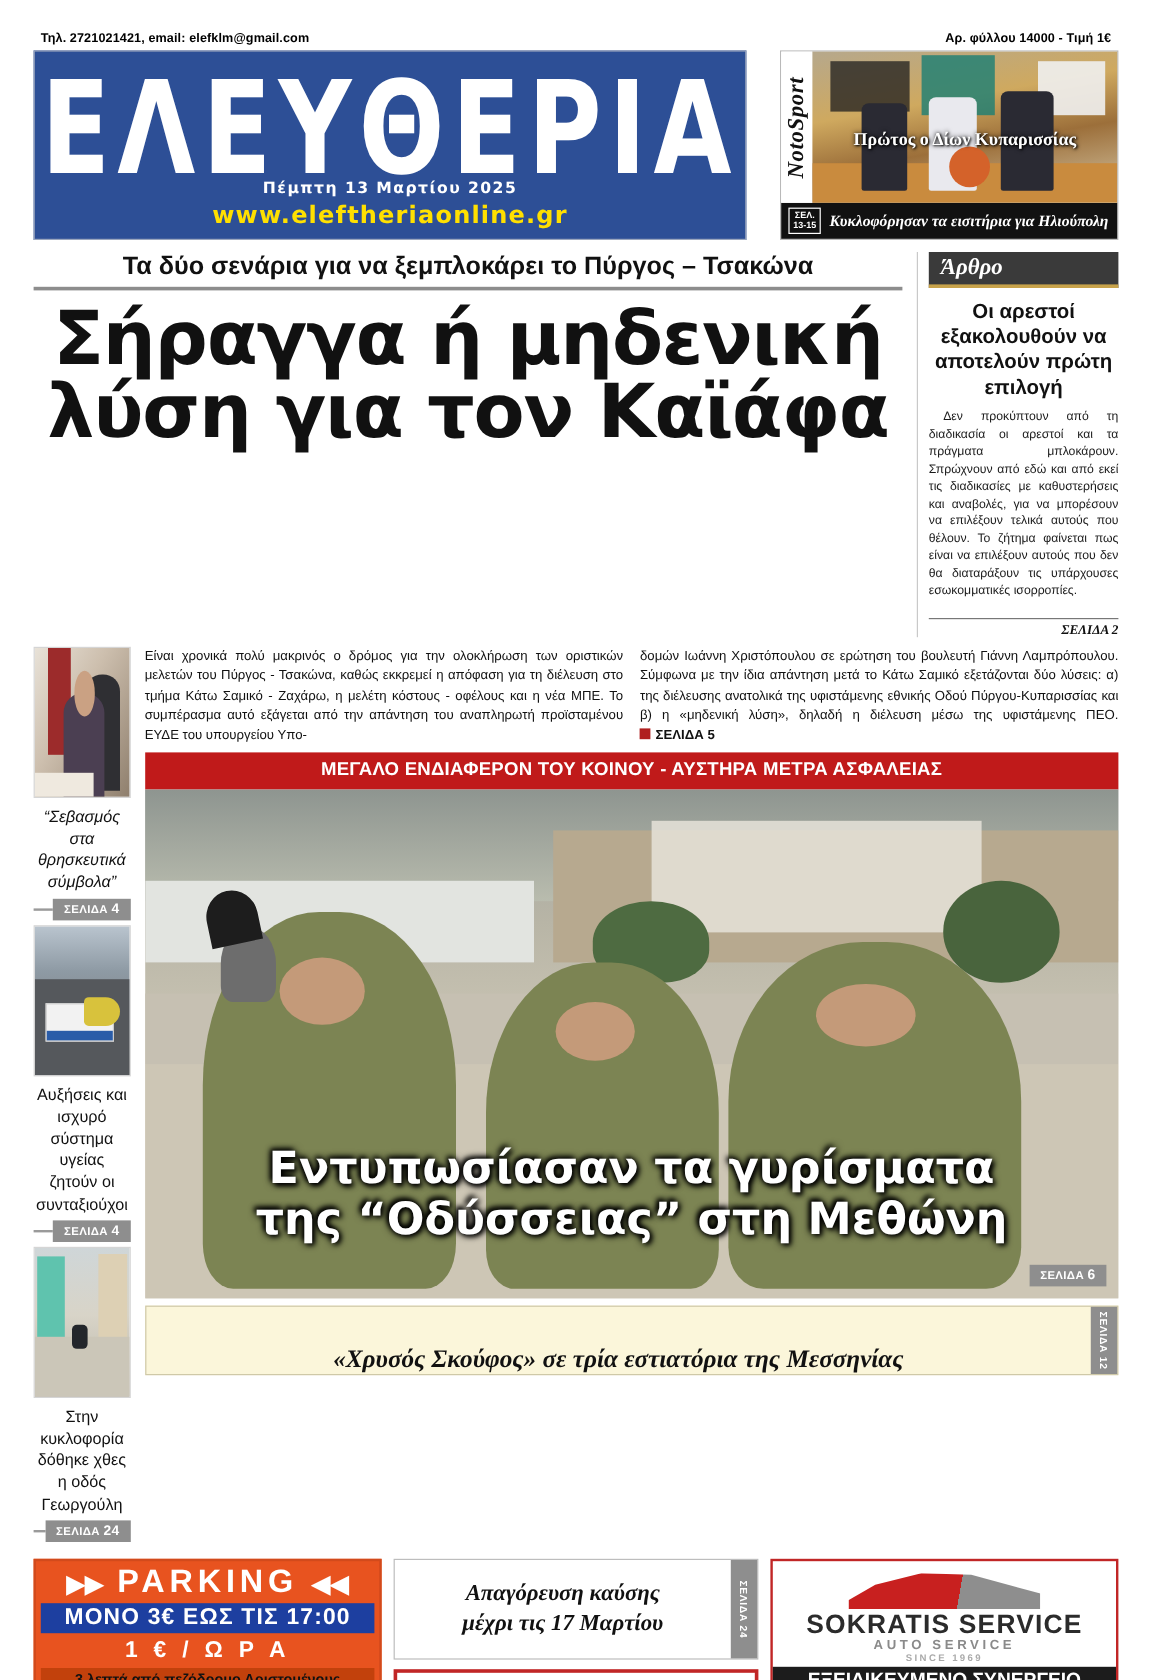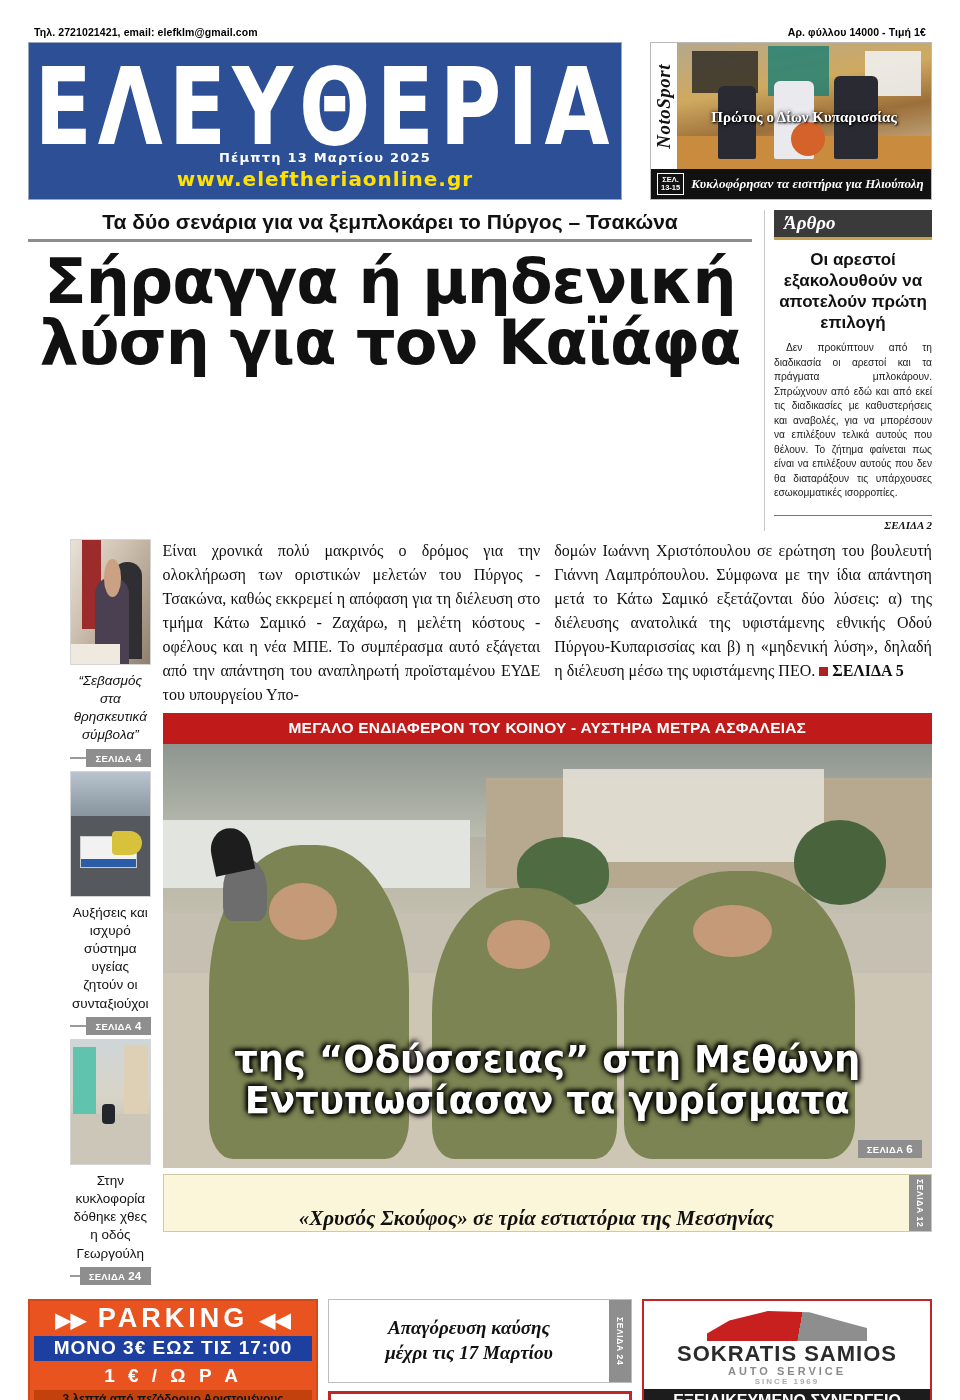--- a/index.html
+++ b/index.html
@@ -116,26 +116,26 @@
     text-indent:12px;
   }
   .article-sel {
     text-align:right; font-size:11px; font-weight:bold; font-style:italic;
     font-family:"Liberation Serif",serif; border-top:1px solid #777;
     margin-top:14px; padding-top:3px;
   }
 
   
   .mid-row { display:flex; gap:12px; margin-top:8px; }
-  .left-rail { width:245px;margin-left:42px; }
+  .left-rail { width:245px; }
   .center-col { flex:1 1 auto; }
   .two-col { display:flex; gap:14px; }
   .two-col p {
-    margin:0; font-size:16px; line-height:1.5; text-align:justify; flex:1 1 50%;
-    font-family:Liberation Serif, serif;
+    margin:0; font-size:11px; line-height:1.5; text-align:justify; flex:1 1 50%;
+    font-family:Liberation Sans, sans-serif;
   }
   .sel-inline { font-weight:bold; white-space:nowrap; }
   .sel-inline i { display:inline-block; width:9px; height:9px; background:#b02020; margin-right:4px;}
 
   
   .rail-item { margin-bottom:4px; }
   .rail-photo { width:100%; height:126px; border:1px solid #d5d5d5; overflow:hidden; position:relative; }
   .ph-priest { background:linear-gradient(120deg,#e8e2d8 0%,#cdbfae 40%,#8f7f6d 100%); }
   .ph-priest .curtain { position:absolute; left:14%; top:0; width:24%; height:72%; background:#9c2b2b;}
   .ph-priest .chair { position:absolute; right:10%; top:18%; width:36%; height:78%; background:#2f2f33; border-radius:14px 14px 0 0;}
@@ -426,22 +426,22 @@
             <div class="face"></div>
             <div class="helmet"></div>
           </div>
           <div class="fig f2">
             <div class="face"></div>
           </div>
           <div class="fig f3">
             <div class="face"></div>
           </div>
           <div class="bp-overlay">
+            <div>Εντυπωσίασαν τα γυρίσματα</div>
             <div>της “Οδύσσειας” στη Μεθώνη</div>
-            <div>Εντυπωσίασαν τα γυρίσματα</div>
           </div>
           <div class="bp-sel sel-tag">
             <span>ΣΕΛΙΔΑ</span>
             <b>6</b>
           </div>
         </div>
       </div>
 
       <div class="yellow-strip">
         <div class="txt">«Χρυσός Σκούφος» σε τρία εστιατόρια της Μεσσηνίας</div>
@@ -485,21 +485,21 @@
           <div class="ts-name"><span>TSI</span><span class="red">L</span><span>IKOS</span></div>
 
         </div>
 
       </div>
     </div>
 
     <div class="ad-sok">
       <div class="sok-logo">
         <div class="sok-car"></div>
-        <div class="sok-name">SOKRATIS SAMIOS</div>
+        <div class="sok-name">SOKRATIS SERVICE</div>
         <div class="sok-auto">AUTO SERVICE</div>
         <div class="sok-since">SINCE 1969</div>
       </div>
       <div class="sok-black">ΕΞΕΙΔΙΚΕΥΜΕΝΟ ΣΥΝΕΡΓΕΙΟ ΑΥΤΟΚΙΝΗΤΩΝ</div>
       <div class="sok-brands">
         
         
         
         
         

